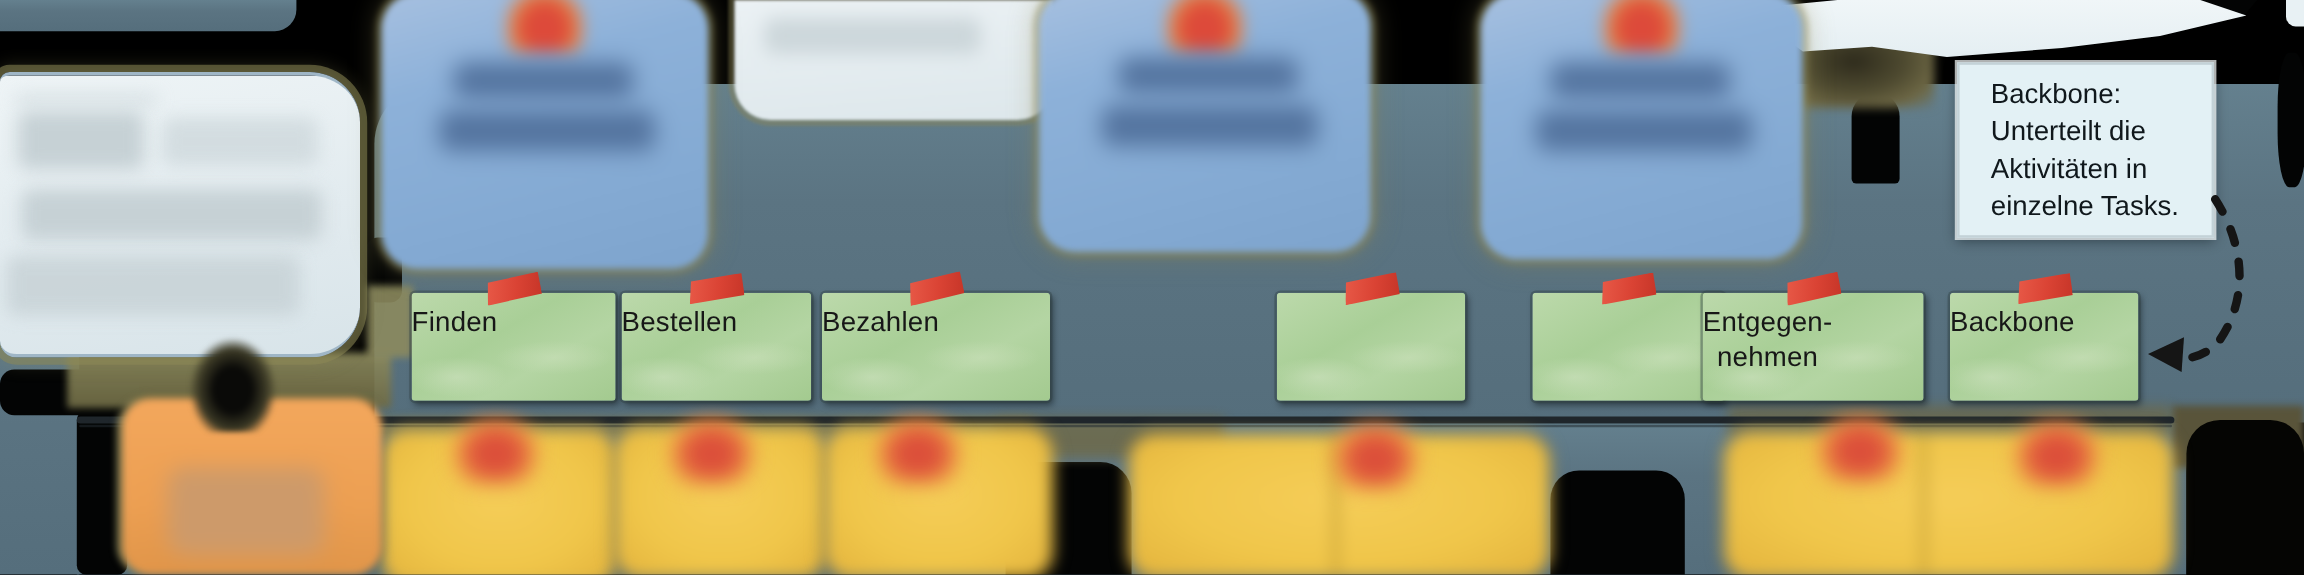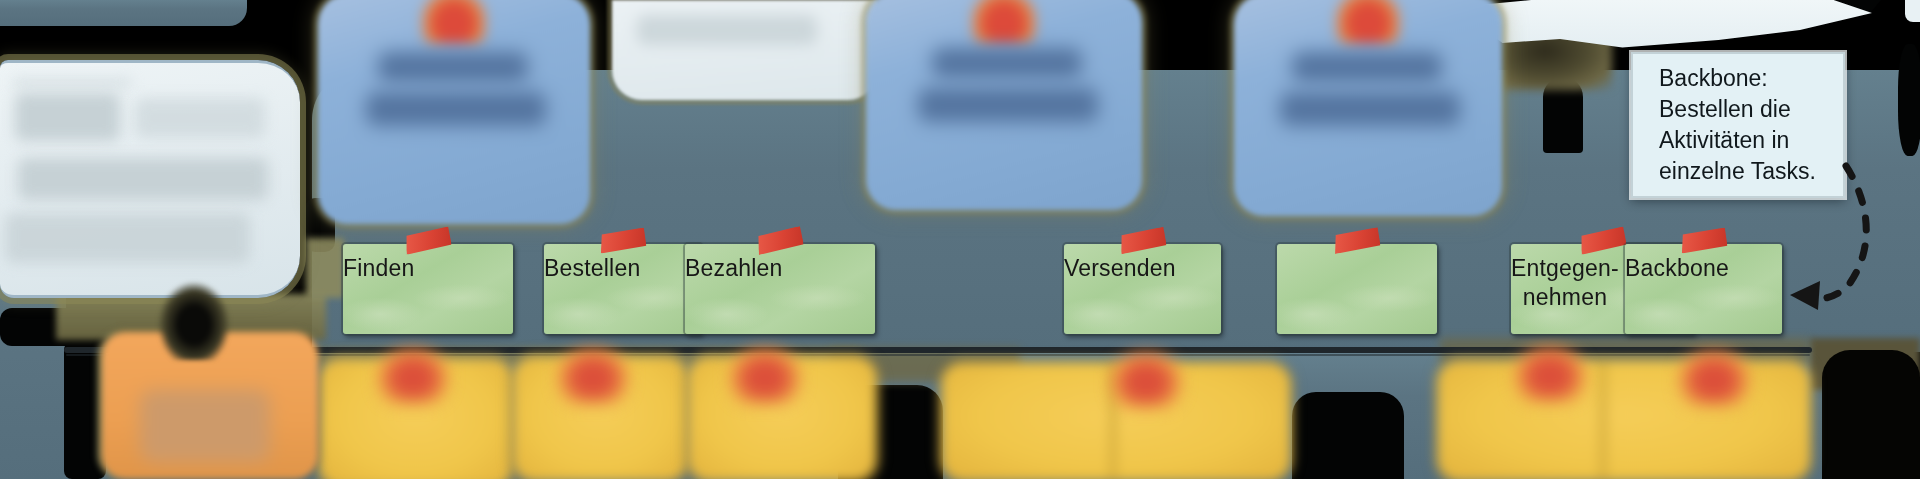--- a/index.html
+++ b/index.html
@@ -180,48 +180,47 @@
 
   <div class="note-orange">
     <div class="otxt"></div>
   </div>
   <div class="clip-blob"></div>
 
   <div class="note-green" style="left:343px;width:170px">
     <div class="tape" style="transform:rotate(-7deg)"></div>
     <span class="label">Finden</span>
   </div>
-  <div class="note-green" style="left:544px;width:158px">
+  <div class="note-green" style="left:518px;width:158px">
     <div class="tape" style="transform:rotate(-4deg)"></div>
     <span class="label">Bestellen</span>
   </div>
   <div class="note-green" style="left:685px;width:190px">
     <div class="tape" style="transform:rotate(-8deg)"></div>
     <span class="label">Bezahlen</span>
   </div>
   <div class="note-green" style="left:1064px;width:157px">
     <div class="tape" style="transform:rotate(-6deg)"></div>
-    <span class="label">Versenden</span>
   </div>
   <div class="note-green" style="left:1277px;width:160px">
     <div class="tape" style="transform:rotate(-5deg)"></div>
   </div>
-  <div class="note-green" style="left:1511px;width:184px">
+  <div class="note-green" style="left:1419px;width:184px">
     <div class="tape" style="transform:rotate(-7deg)"></div>
     <span class="label">Entgegen-
 nehmen</span>
   </div>
   <div class="note-green" style="left:1625px;width:157px">
     <div class="tape" style="transform:rotate(-4deg)"></div>
     <span class="label">Backbone</span>
   </div>
 
   <div class="annotation">
     <span class="ann-text">Backbone:
-Bestellen die
+Unterteilt die
 Aktivitäten in
 einzelne Tasks.</span>
   </div>
 
   <svg class="arrow-svg" viewBox="0 0 190 190">
     <path d="M116,26 C138,60 146,105 120,143 C110,155 98,159 86,159" fill="none" stroke="#151515" stroke-width="7" stroke-linecap="round" stroke-dasharray="12 16"></path>
     <polygon points="60,155 90,141 88,170" fill="#151515"></polygon>
   </svg>
 
 </div>

